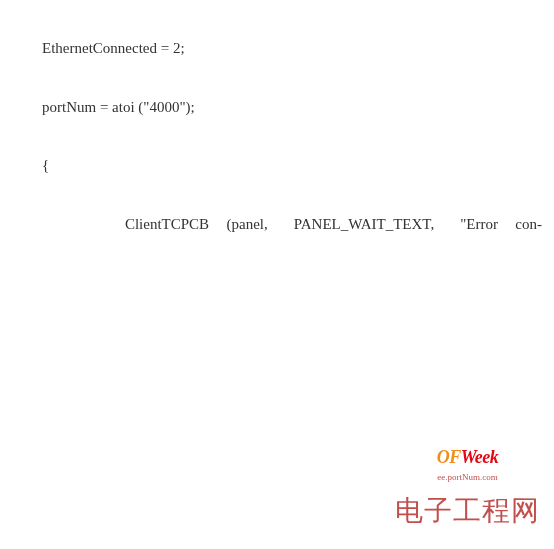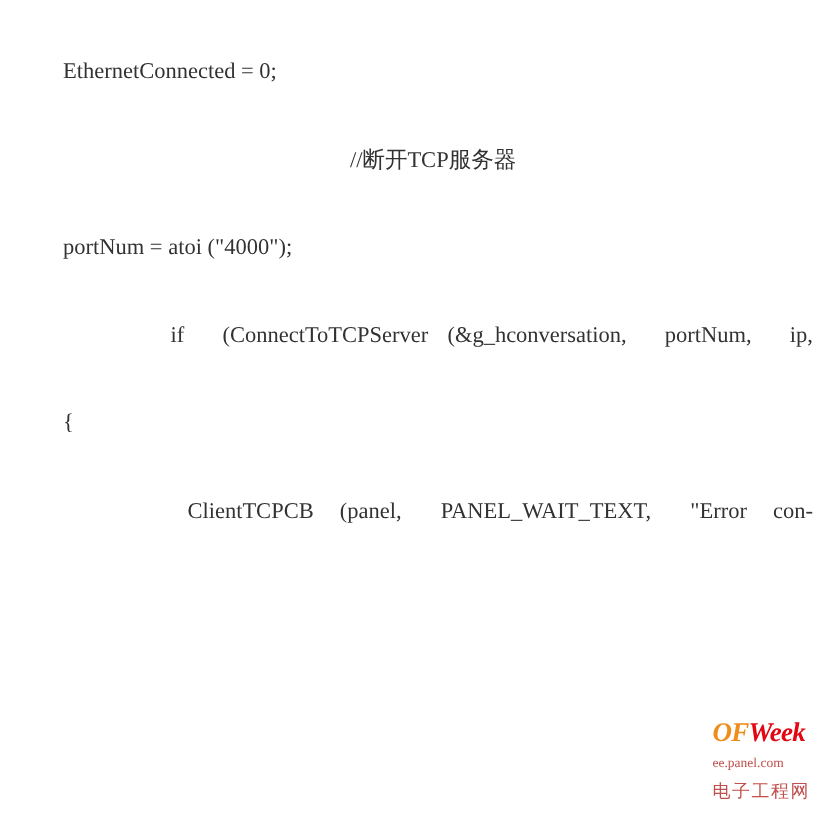--- a/index.html
+++ b/index.html
@@ -25,68 +25,66 @@
     text-align-last: left;
   }
   .justify-full {
     text-align: justify;
     text-align-last: justify;
   }
   .watermark {
     position: absolute;
     bottom: 10px;
     right: 14px;
-    text-align: left;
+    text-align: center;
     pointer-events: none;
   }
   .wm-top {
     font-size: 18px;
     font-weight: bold;
     font-style: italic;
     letter-spacing: -0.5px;
   }
   .wm-of { color: #f08c1a; }
   .wm-week { color: #e30613; }
   .wm-sub {
     font-size: 9px;
     color: #c1504d;
     display: block;
     margin-top: -6px;
     font-style: normal;
     font-weight: normal;
   }
   .wm-bottom {
-    font-size: 12px;
+    font-size: 28px;
     color: #c1504d;
     font-family: "SimHei","Microsoft YaHei",sans-serif;
     display: block;
     margin-top: -2px;
     letter-spacing: 1px;
   }
 </style>
 </head>
 <body>
 
 <div class="page">
-<span class="line">        EthernetConnected = 0;</span>
-<span class="line">                                                           //断开TCP服务器</span>
+<span class="line">        EthernetConnected = 2;</span>
 <span class="line">        portNum = atoi ("4000");</span>
-<span class="line justify-full">        if  (ConnectToTCPServer (&amp;g_hconversation,  portNum,  ip,</span>
 <span class="line">        {</span>
 <span class="line justify-full">             ClientTCPCB  (panel,   PANEL_WAIT_TEXT,   "Error  con-</span>
 
 
 
 
 
 
 
 
 
 </div>
 
 <div class="watermark">
   <span class="wm-top">
     <span class="wm-of">OF</span><span class="wm-week">Week</span>
   </span>
-  <span class="wm-sub">ee.panel.com</span>
+  <span class="wm-sub">ee.portNum.com</span>
   <span class="wm-bottom">电子工程网</span>
 </div>
 
 </body></html>

